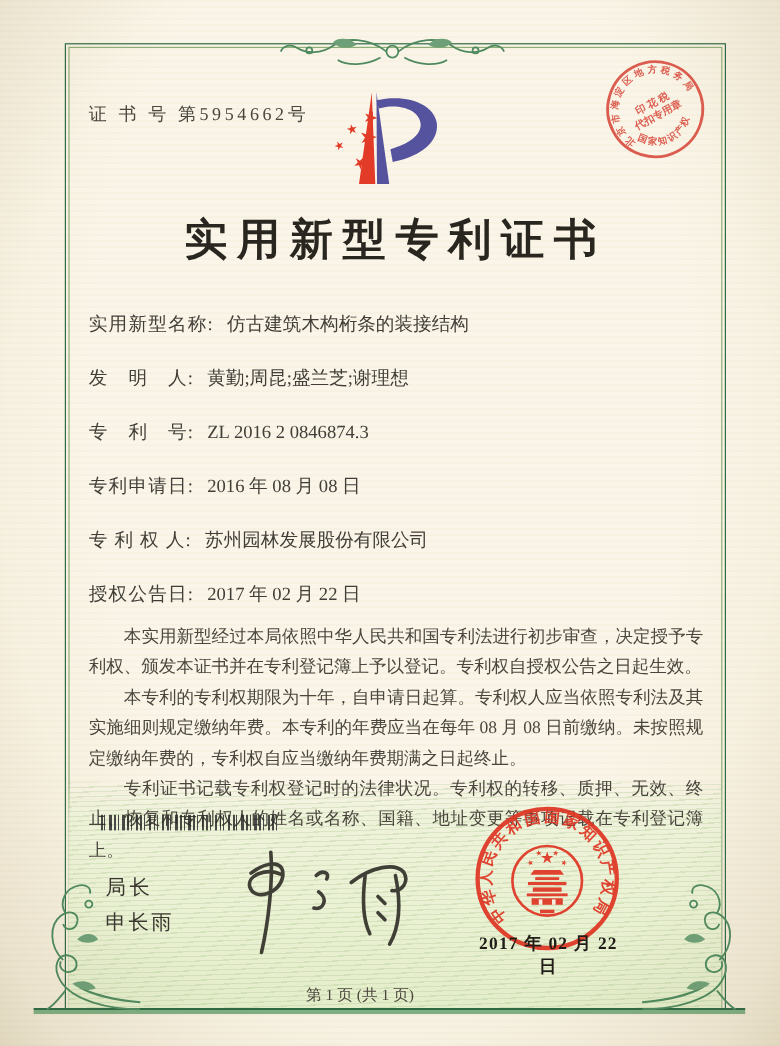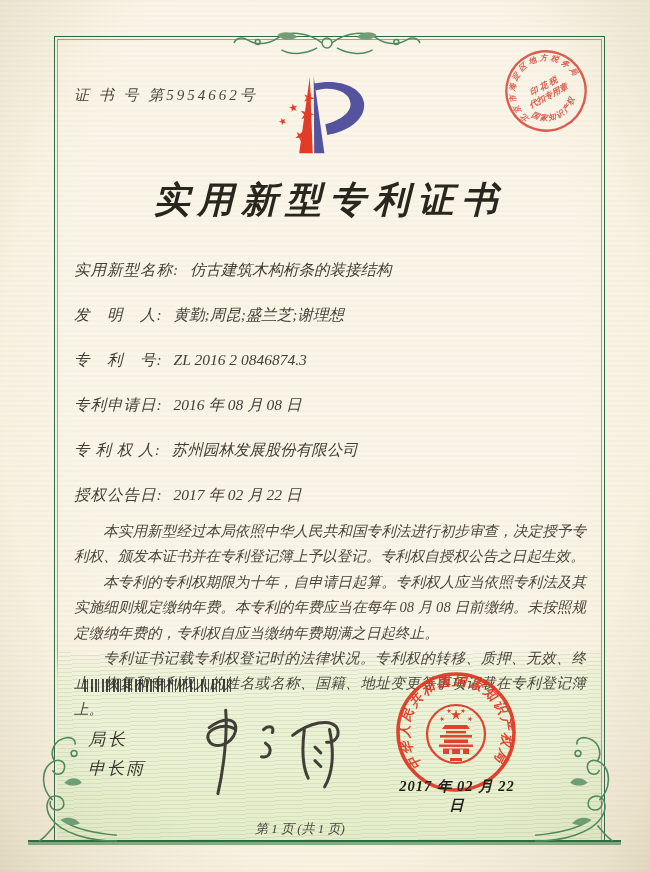--- a/index.html
+++ b/index.html
@@ -3,21 +3,20 @@
 <meta charset="utf-8">
 <style>
   html,body{margin:0;padding:0;background:#d8d2c2;}
   .page{
     position:relative;width:650px;height:872px;overflow:hidden;
     background:
       repeating-linear-gradient(180deg, rgba(205,190,150,0.07) 0 2px, rgba(0,0,0,0) 2px 5px),
       radial-gradient(ellipse at 50% 38%, #faf5e8 55%, #f3ecd8 92%, #ece4cd 100%);
     font-family:"Liberation Serif","DejaVu Serif",serif;
     color:#3c3a34;
-    font-style:italic;
   }
   .abs{position:absolute;}
   
   .frame{left:54px;top:36px;width:549px;height:807px;border:1px solid #2e6a44;}
   .frame-inner{position:absolute;inset:2px;border:1px solid #8fae77;}
   .green-zone{
     left:57px;top:652px;width:544px;height:189px;
     background:
       repeating-linear-gradient(178deg, rgba(140,180,110,0.22) 0 1px, rgba(0,0,0,0) 1px 4px),
       linear-gradient(180deg, rgba(236,242,216,0) 0%, rgba(236,242,216,0.85) 16%, #ebf1d4 55%, #e4edca 100%);

